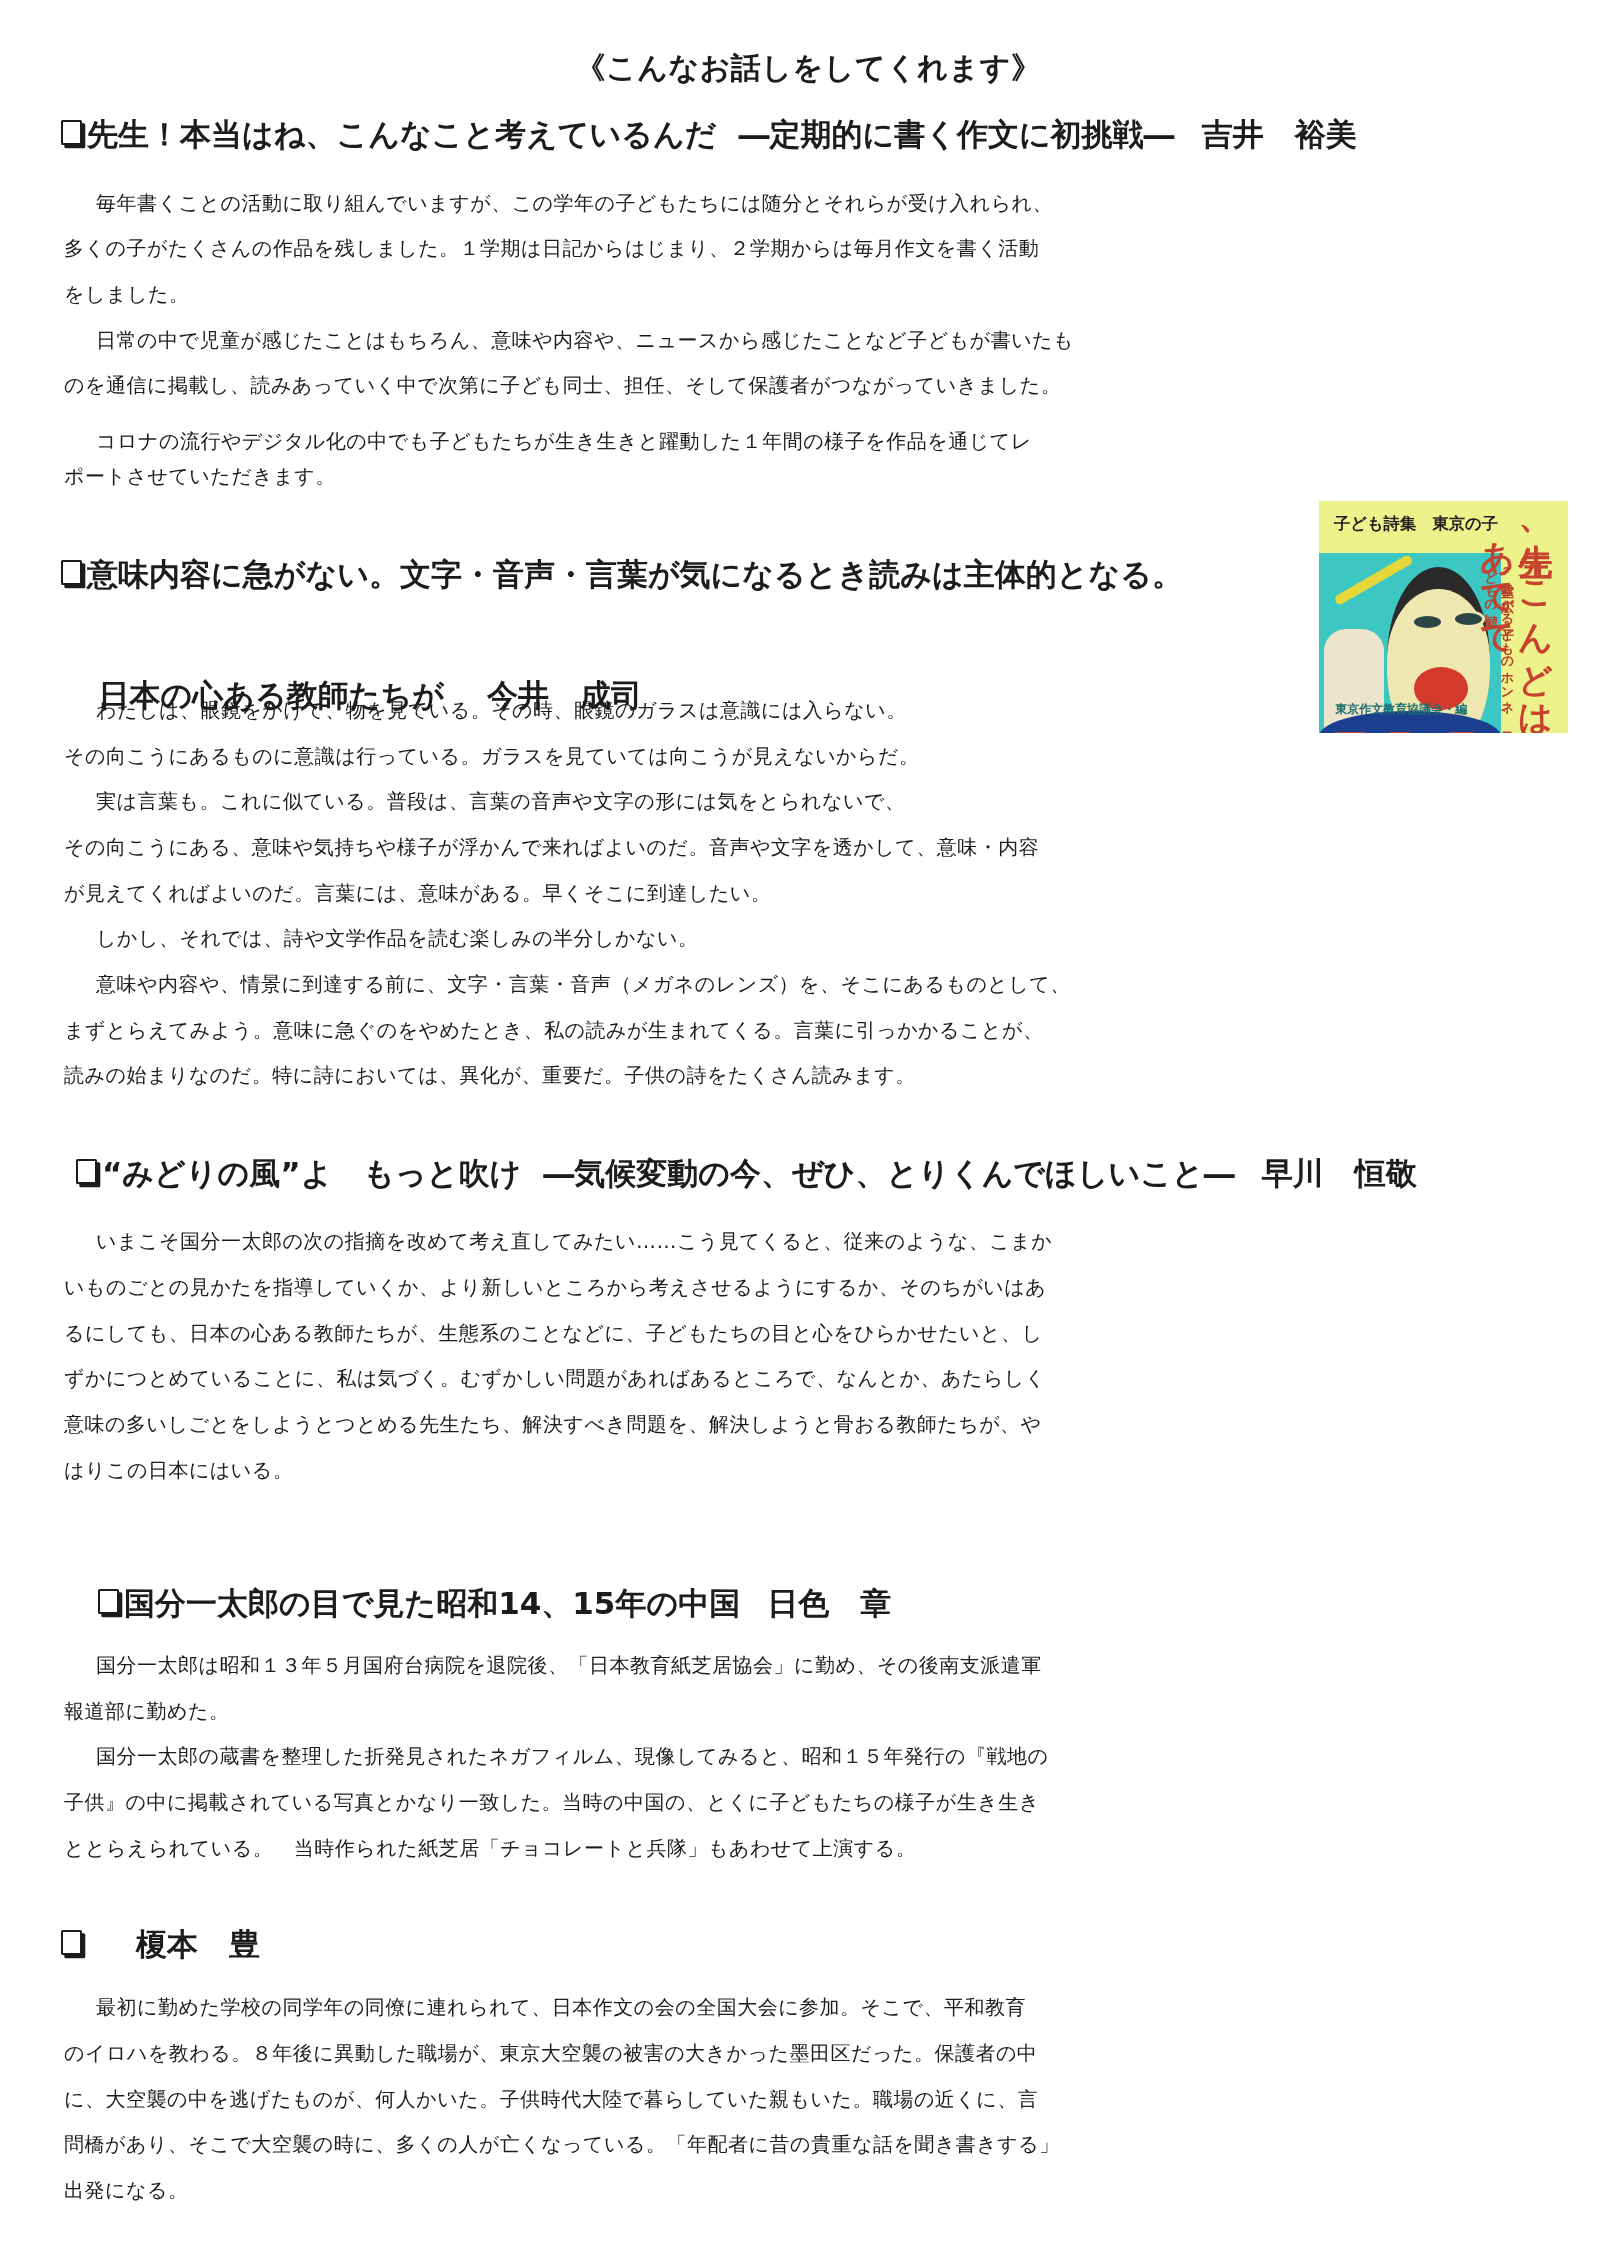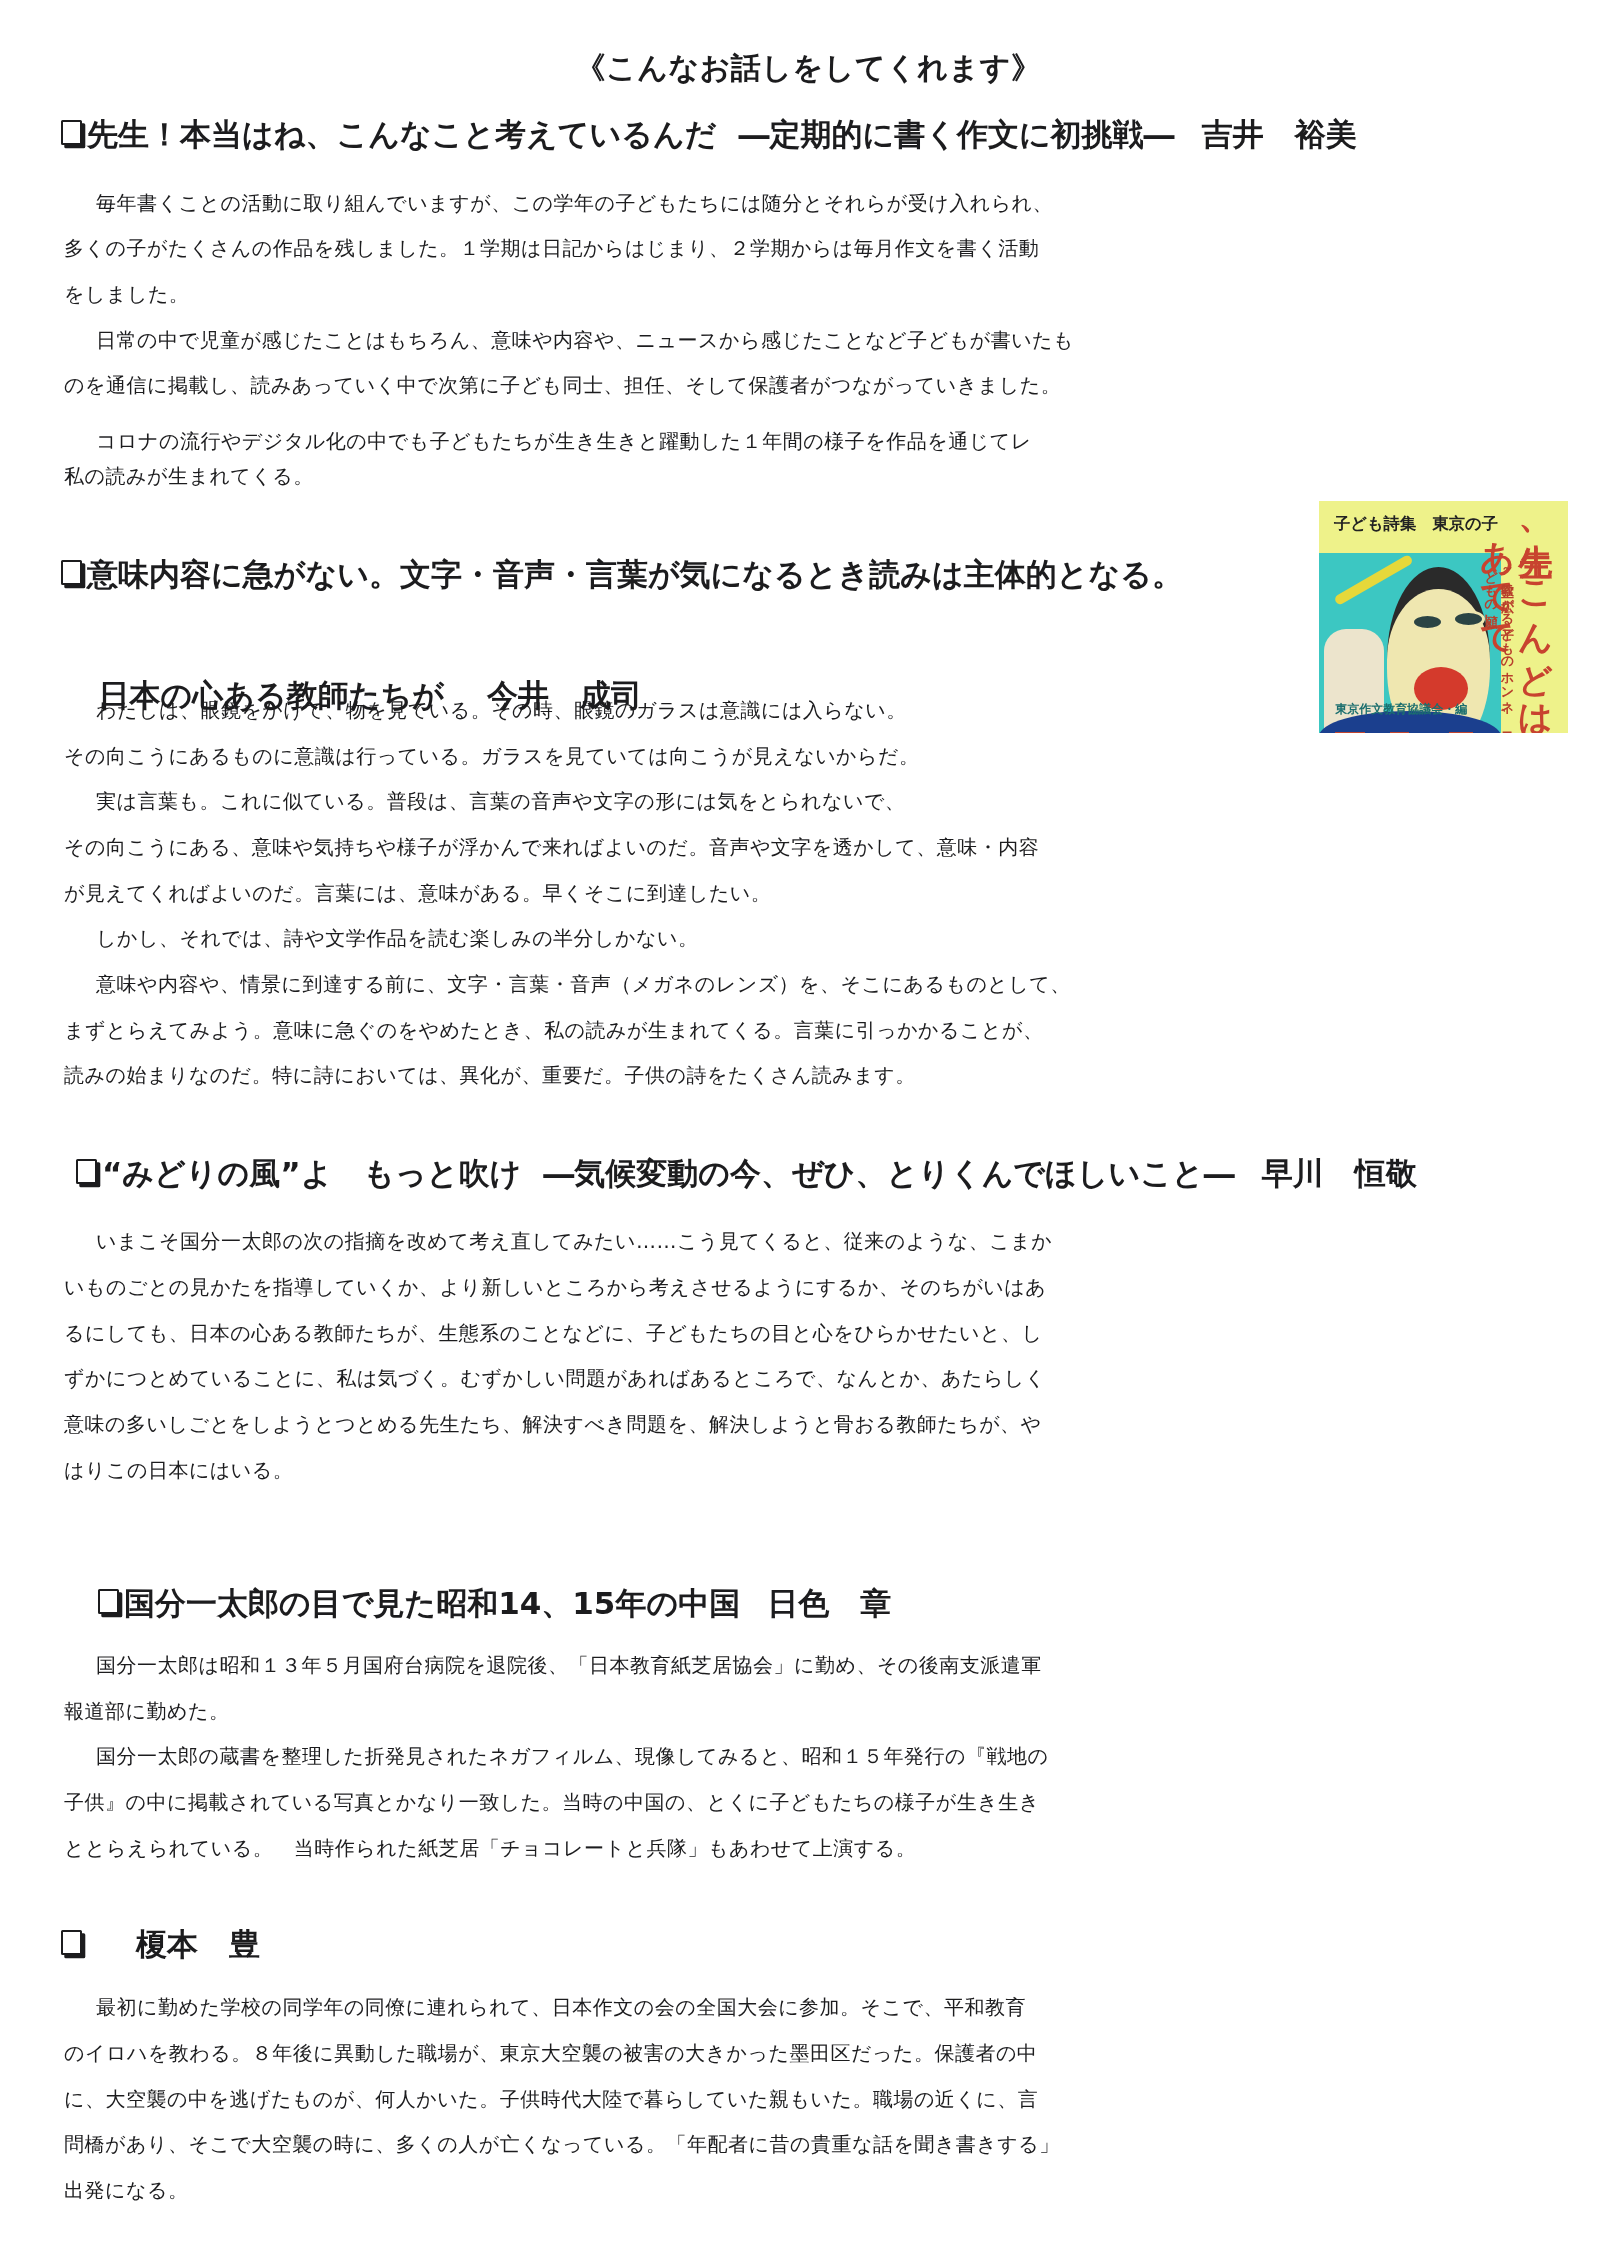--- a/index.html
+++ b/index.html
@@ -85,21 +85,21 @@
   <span>先生！本当はね、こんなこと考えているんだ</span>
   <span class="sub">―定期的に書く作文に初挑戦―</span>
   <span class="author">吉井　裕美</span>
 </div>
 <div class="line indent" style="top:184px;">毎年書くことの活動に取り組んでいますが、この学年の子どもたちには随分とそれらが受け入れられ、</div>
 <div class="line" style="top:229px;">多くの子がたくさんの作品を残しました。１学期は日記からはじまり、２学期からは毎月作文を書く活動</div>
 <div class="line" style="top:275px;">をしました。</div>
 <div class="line indent" style="top:321px;">日常の中で児童が感じたことはもちろん、意味や内容や、ニュースから感じたことなど子どもが書いたも</div>
 <div class="line" style="top:366px;">のを通信に掲載し、読みあっていく中で次第に子ども同士、担任、そして保護者がつながっていきました。</div>
 <div class="line indent" style="top:422px;">コロナの流行やデジタル化の中でも子どもたちが生き生きと躍動した１年間の様子を作品を通じてレ</div>
-<div class="line" style="top:457px;">私の読みが生まれてくる。</div>
+<div class="line" style="top:457px;">ポートさせていただきます。</div>
 
 <div class="book">
   <div class="series">子ども詩集　東京の子</div>
   <div class="art">
     <div class="feather"></div>
     <div class="hand"></div>
     <div class="face"></div>
     <div class="eye" style="left:92px; top:60px;"></div>
     <div class="eye" style="left:133px; top:57px;"></div>
     <div class="mouth"></div>

